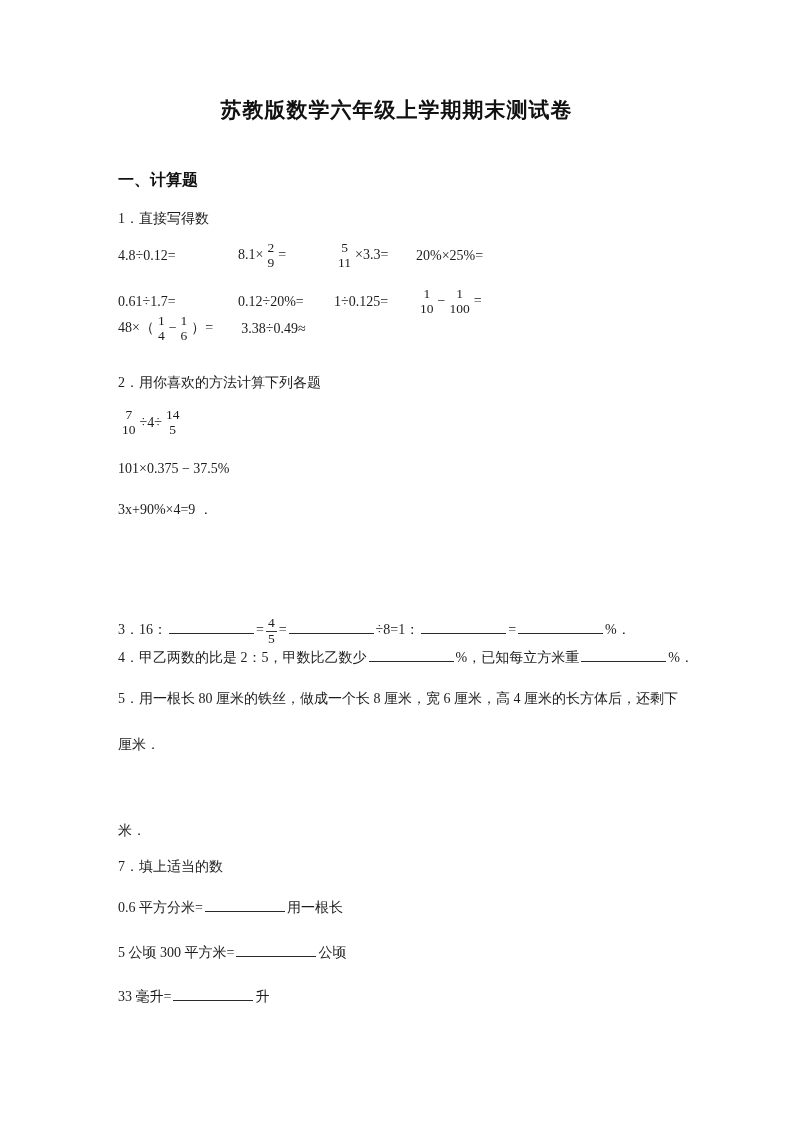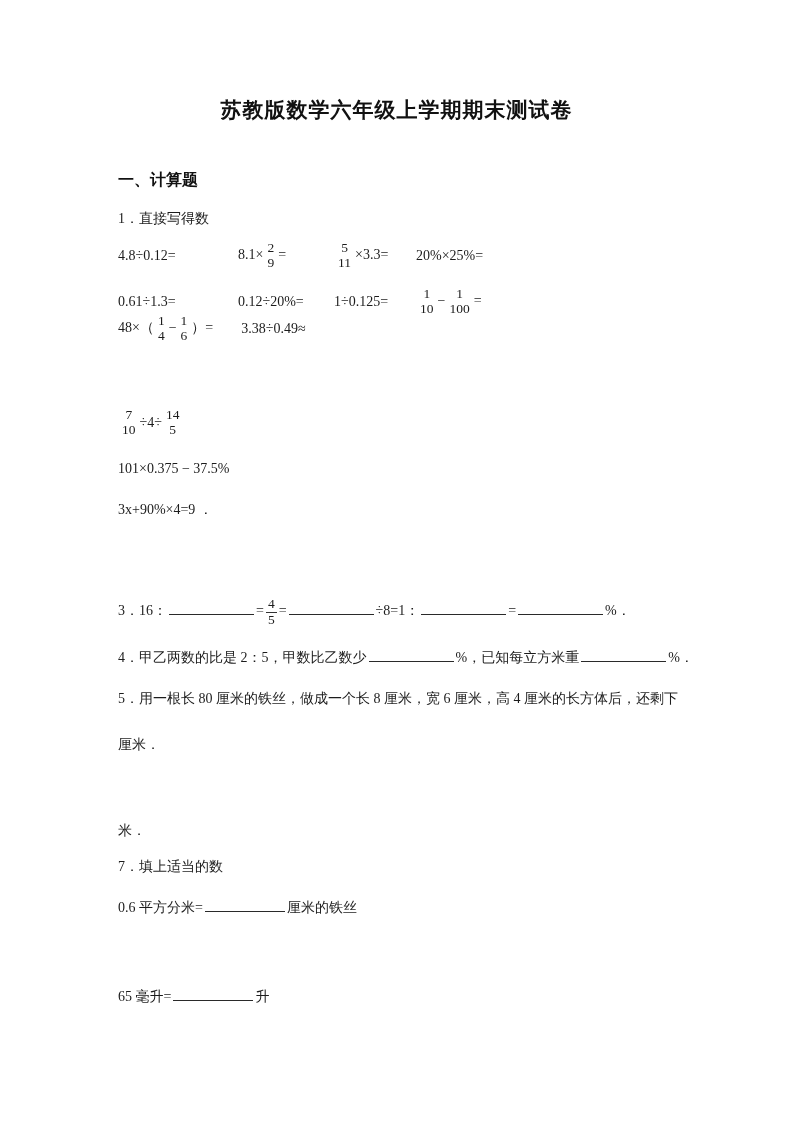--- a/index.html
+++ b/index.html
@@ -59,58 +59,60 @@
   <div class="abs" style="top:210px">1．直接写得数</div>
 
   <div class="abs calc-row" style="top:241px; right:38px;">
     <div class="cell c1">4.8÷0.12=</div>
     <div class="cell c2"><span>8.1×</span><span class="frac"><span class="n">2</span><span class="d">9</span></span><span>=</span></div>
     <div class="cell c3"><span class="frac"><span class="n">5</span><span class="d">11</span></span><span>×3.3=</span></div>
     <div class="cell">20%×25%=</div>
   </div>
 
   <div class="abs calc-row" style="top:287px; right:38px;">
-    <div class="cell c1">0.61÷1.3=</div>
+    <div class="cell c1">0.61÷1.7=</div>
     <div class="cell c2">0.12÷20%=</div>
     <div class="cell c3">1÷0.125=</div>
     <div class="cell"><span class="frac"><span class="n">1</span><span class="d">10</span></span><span>−</span><span class="frac"><span class="n">1</span><span class="d">100</span></span><span>=</span></div>
   </div>
 
   <div class="abs calc-row" style="top:314px">
     <div class="cell"><span>48×（</span><span class="frac"><span class="n">1</span><span class="d">4</span></span><span>−</span><span class="frac"><span class="n">1</span><span class="d">6</span></span><span>）=</span></div>
     <div class="gap28"></div>
     <div class="cell">3.38÷0.49≈</div>
   </div>
 
+  <div class="abs" style="top:374px">2．用你喜欢的方法计算下列各题</div>
 
   <div class="abs expr-line" style="top:408px">
     <span class="frac">
         <span class="n">7</span>
         <span class="d">10</span>
       </span>
       <span>÷4÷</span>
       <span class="frac">
         <span class="n">14</span>
         <span class="d">5</span>
       </span>
   </div>
 
   <div class="abs" style="top:461px">101×0.375 − 37.5%</div>
   <div class="abs" style="top:501px">3x+90%×4=9 ．</div>
 
 
-  <div class="abs" style="top:597px"><span>3．16：</span><span class="blank"></span><span>=</span><span class="frac bar"><span class="n">4</span><span class="d">5</span></span><span>=</span><span class="blank"></span><span>÷8=1：</span><span class="blank"></span><span>=</span><span class="blank"></span><span>%．</span></div>
+  <div class="abs" style="top:616px"><span>3．16：</span><span class="blank"></span><span>=</span><span class="frac bar"><span class="n">4</span><span class="d">5</span></span><span>=</span><span class="blank"></span><span>÷8=1：</span><span class="blank"></span><span>=</span><span class="blank"></span><span>%．</span></div>
 
   <div class="abs" style="top:646px"><span>4．甲乙两数的比是 2：5，甲数比乙数少</span><span class="blank"></span><span>%，已知每立方米重</span><span class="blank"></span><span>%．</span></div>
 
   <div class="abs" style="top:690px">5．用一根长 80 厘米的铁丝，做成一个长 8 厘米，宽 6 厘米，高 4 厘米的长方体后，还剩下</div>
   <div class="abs" style="top:736px">厘米．</div>
 
   <div class="abs" style="top:822px">米．</div>
 
   <div class="abs" style="top:858px">7．填上适当的数</div>
 
-  <div class="abs" style="top:896px"><span>0.6 平方分米=</span><span class="blank w80"></span><span>厘米的铁丝</span></div>
+  <div class="abs" style="top:896px"><span>0.6 平方分米=</span><span class="blank w80"></span><span>用一根长</span></div>
 
+  <div class="abs" style="top:941px"><span>5 公顷 300 平方米=</span><span class="blank w80"></span><span>公顷</span></div>
 
-  <div class="abs" style="top:985px"><span>65 毫升=</span><span class="blank w80"></span><span>升</span></div>
+  <div class="abs" style="top:985px"><span>33 毫升=</span><span class="blank w80"></span><span>升</span></div>
 
 </div>
 
 </body></html>

